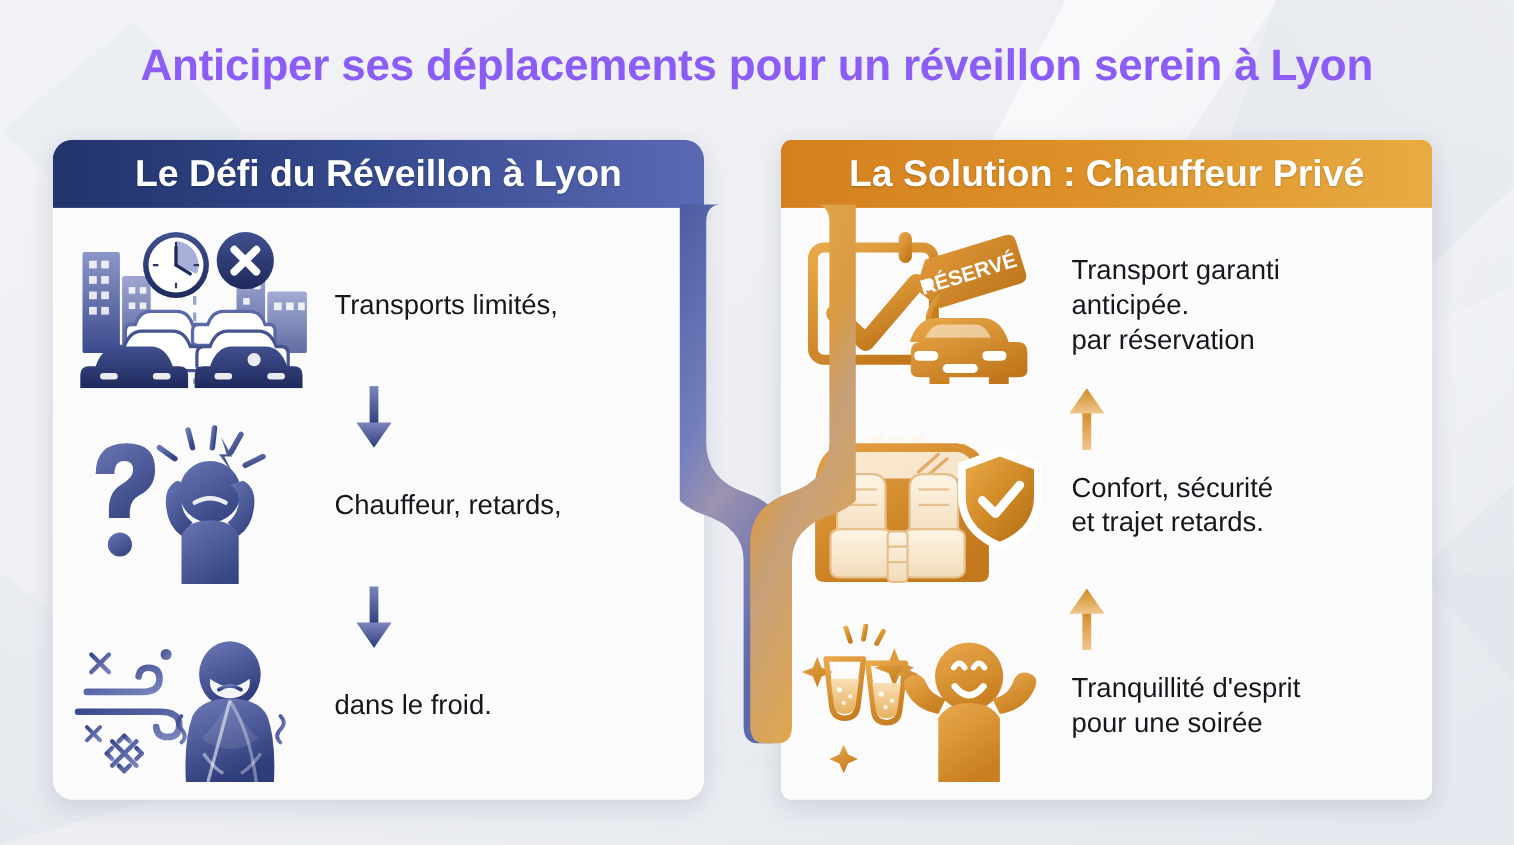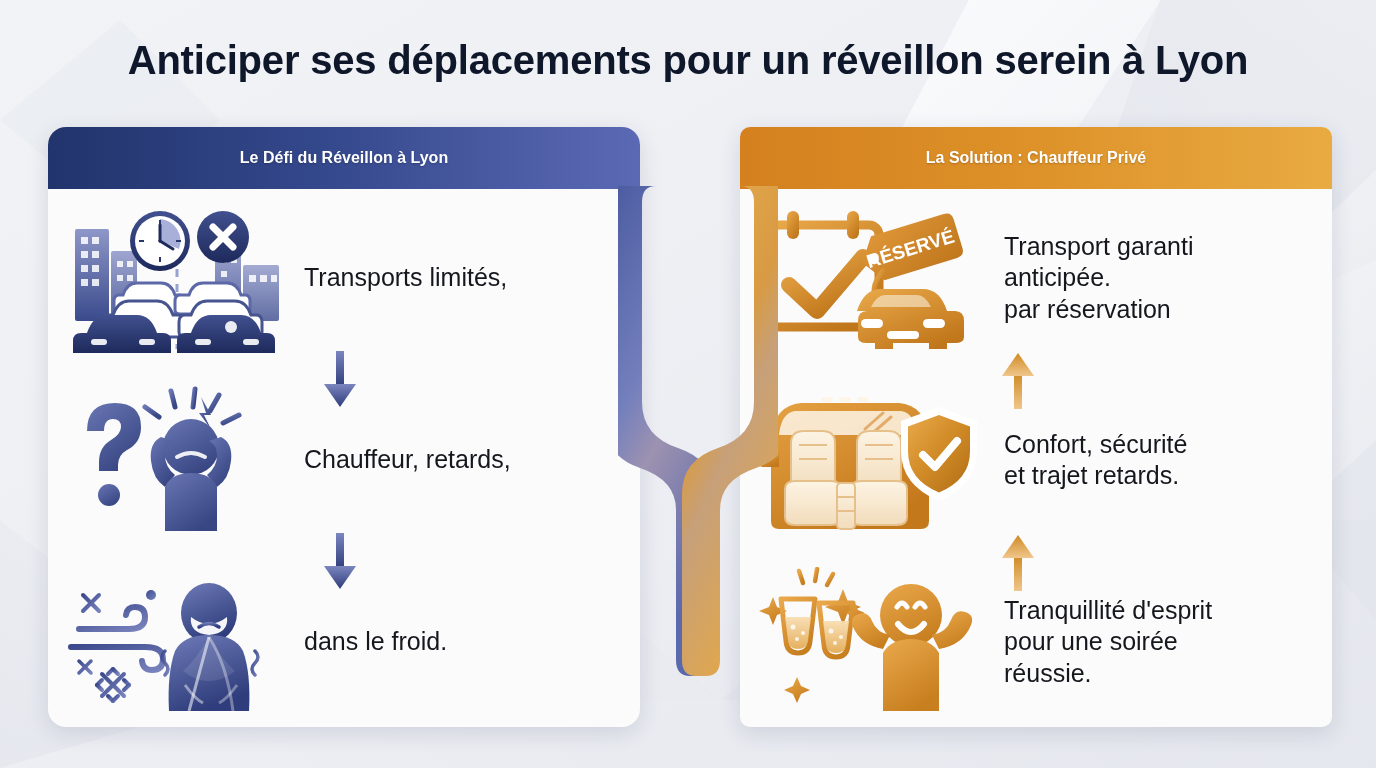--- a/index.html
+++ b/index.html
@@ -14,43 +14,43 @@
   }
 
   
   #bg-texture { position:absolute; inset:0; z-index:0; }
 
   
   #page-title {
     position:absolute; top:38px; left:0; width:100%;
     text-align:center;
     font-size:40px; font-weight:bold;
-    color:#0f172a;
+    color:#8b5cf6;
     letter-spacing:-0.2px;
     z-index:5;
   }
 
   
   .panel {
     position:absolute;
     top:127px; height:600px;
     background:#fbfbfc;
     border-radius:18px;
     box-shadow:0 6px 22px rgba(40,52,90,0.14);
     overflow:hidden;
     z-index:4;
   }
   #panel-left  { left:48px;  width:592px; }
-  #panel-right { left:740px; width:592px;border-radius:10px; }
+  #panel-right { left:710px; width:592px;border-radius:10px; }
 
   .panel-header {
     height:62px;
     display:flex; align-items:center; justify-content:center;
     color:#ffffff;
-    font-size:16px; font-weight:bold;
+    font-size:34px; font-weight:bold;
     text-shadow:0 1px 2px rgba(0,0,0,0.22);
   }
   #panel-left .panel-header {
     background:linear-gradient(90deg,#22346c 0%, #33478b 45%, #5b69b4 100%);
   }
   #panel-right .panel-header {
     background:linear-gradient(90deg,#d4801f 0%, #dd9128 48%, #e8ab42 100%);
   }
 
   .panel-body {
@@ -558,21 +558,20 @@
 
           <path d="M126 82 q-22-4-30-22 q-4-10 6-13 q9-3 13 7 q5 12 18 14 z" fill="url(#orGrad3)"></path>
           <path d="M182 82 q24-4 32-24 q4-10-6-13 q-10-3-14 8 q-5 13-19 15 z" fill="url(#orGrad3)"></path>
 
           <path d="M126 86 q8-14 28-14 q20 0 28 14 v58 h-56 z" fill="url(#orGrad3)"></path>
         </svg>
       </div>
       <div class="row-text">
         <div>Tranquillité d'esprit</div>
         <div>pour une soirée</div>
-        <div>réussie.</div>
       </div>
     </div>
 
   </div>
 </div>
 
 <svg id="center-connector" viewBox="0 0 160 500">
   <defs>
     <linearGradient id="ribbonBlue" x1="0" y1="0" x2="0.4" y2="1">
       <stop offset="0%" stop-color="#49589f"></stop>

